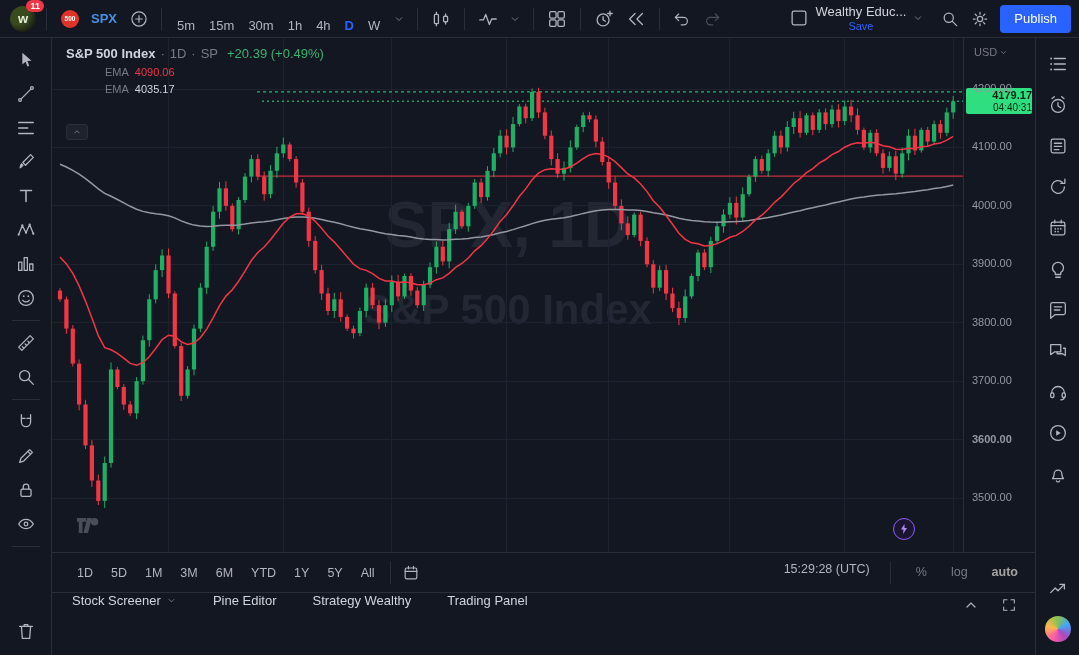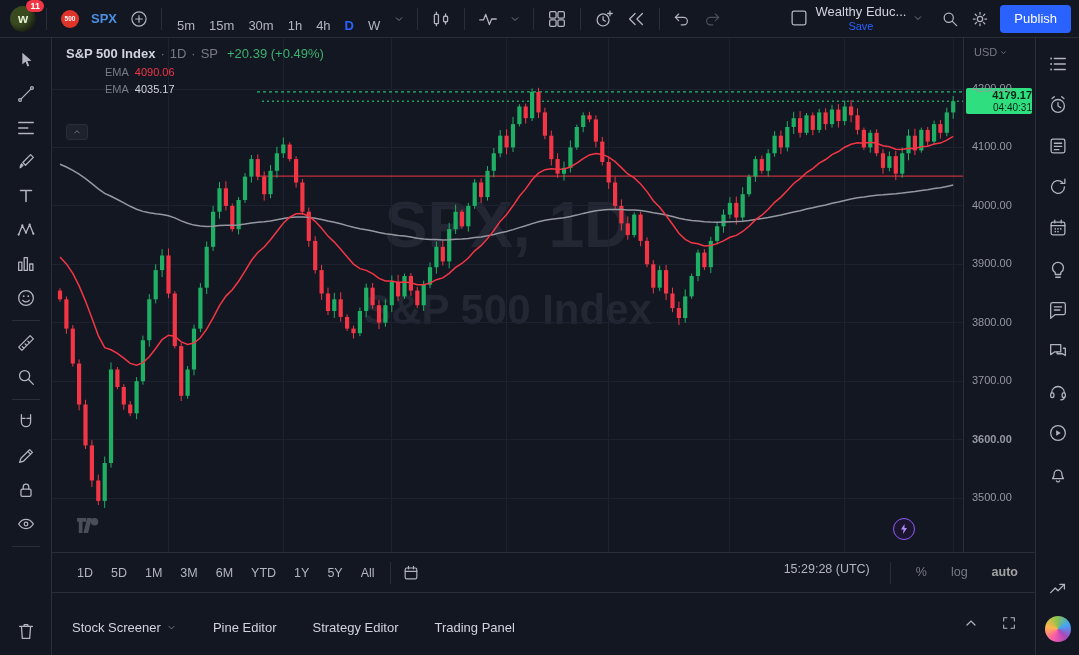--- a/index.html
+++ b/index.html
@@ -87,21 +87,21 @@
   .chart-toolbar { height:40px; flex:0 0 40px; border-top:1px solid #2a2e39; display:flex;
     align-items:center; padding:0 12px 0 16px; }
   .range-btn { background:none; border:none; color:#b2b5be; font-size:12.5px; font-family:inherit;
     padding:4px 9px; cursor:pointer; border-radius:3px; }
   .ct-right { margin-left:auto; display:flex; align-items:flex-start; gap:14px; }
   .clock { font-size:12.5px; color:#b2b5be; cursor:pointer; }
   .scale-btn { background:none; border:none; color:#787b86; font-size:12.5px; font-family:inherit; cursor:pointer; padding:3px 5px; }
   .scale-btn.auto { color:#a3a3a3; font-weight:bold; }
 
   .bottom-panel { height:43px; flex:0 0 43px; border-top:1px solid #2a2e39; display:flex;
-    align-items:flex-end; padding:0 14px 0 20px; gap:36px; }
+    align-items:flex-start; padding:0 14px 0 20px; gap:36px; }
   .bp-item { background:none; border:none; color:#d1d4dc; font-size:13px; font-family:inherit;
     cursor:pointer; display:flex; align-items:center; gap:5px; }
   .bp-right { margin-left:auto; display:flex; align-items:center; gap:14px; }
 
   .right-sidebar { width:44px; flex:0 0 44px; border-left:1px solid #2a2e39; display:flex;
     flex-direction:column; align-items:center; padding:10px 0 10px; gap:9px; }
   .side-btn { width:34px; height:32px; background:none; border:none; color:#b2b5be; cursor:pointer;
     display:flex; align-items:center; justify-content:center; border-radius:4px; }
   .side-btn.push { margin-top:auto; }
   .ai-circle { width:26px; height:26px; border-radius:50%;
@@ -790,21 +790,21 @@
           <button class="scale-btn auto">auto</button>
         </div>
       </div>
 
       <footer class="bottom-panel">
         <div id="bp-items" style="display:flex;align-items:center;gap:36px">
             <button class="bp-item">Stock Screener<svg viewBox="0 0 24 24" width="11" height="11" fill="none" stroke="#787b86" stroke-width="2">
                 <path d="M6 9l6 6 6-6"></path>
               </svg></button>
             <button class="bp-item">Pine Editor</button>
-            <button class="bp-item">Strategy Editor</button>
+            <button class="bp-item">Strategy Wealthy</button>
             <button class="bp-item">Trading Panel</button>
           </div>
         <div class="bp-right">
           <button class="icon-btn">
             <span class="icn">
                 <svg viewBox="0 0 24 24" width="16" height="16" fill="none" stroke="currentColor" stroke-width="1.8" stroke-linecap="round">
                   <path d="M6 15l6-6 6 6"></path>
                 </svg>
               </span>
           </button>

